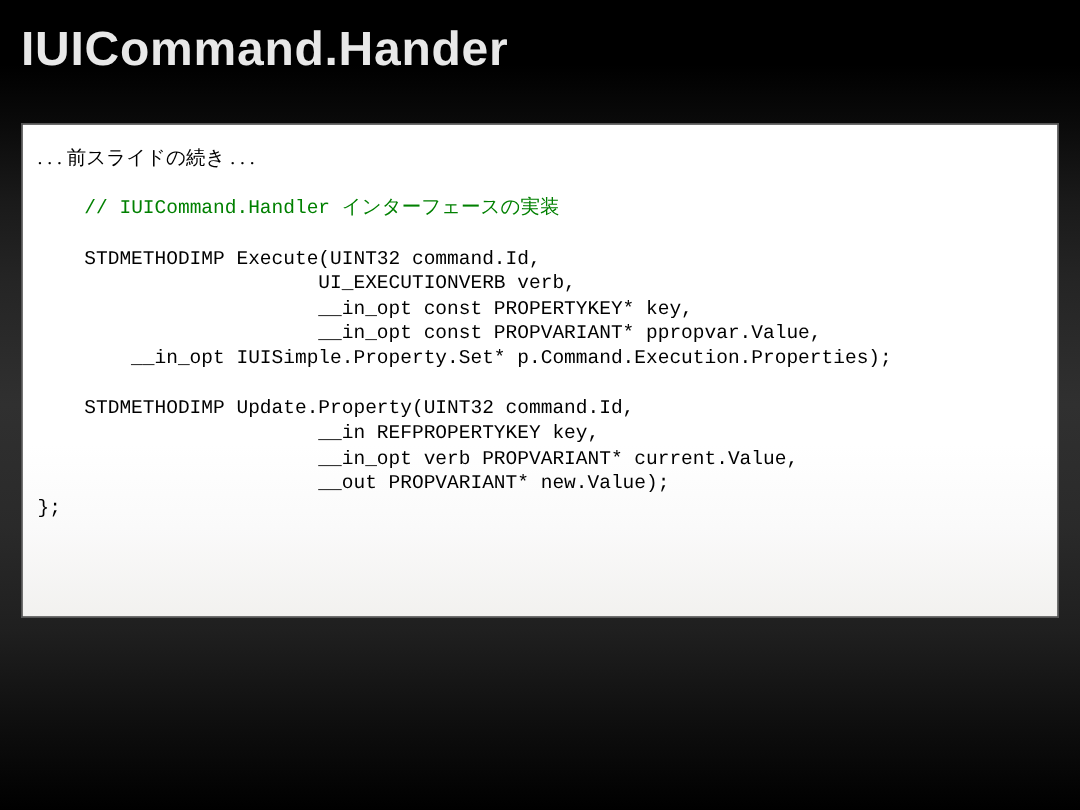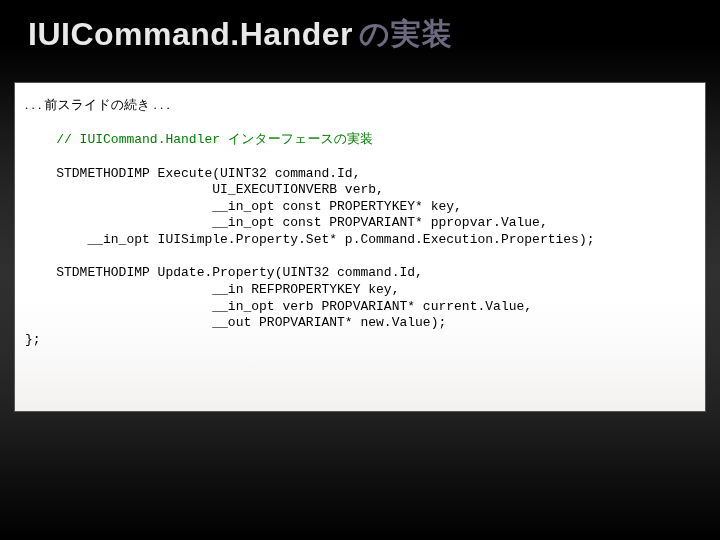--- a/index.html
+++ b/index.html
@@ -1,33 +1,32 @@
 <!DOCTYPE html>
 <html><head>
 <meta charset="utf-8">
 <style>
   html,body{margin:0;padding:0;width:720px;height:540px;overflow:hidden;font-family:"Segoe UI","Meiryo","Hiragino Kaku Gothic Pro",sans-serif;}
   .slide{width:720px;height:540px;background:linear-gradient(180deg,#000 0%,#000 8%,#0a0a0a 15%,#1a1a1a 25%,#252525 35%,#303030 50%,#2a2a2a 65%,#1f1f1f 78%,#101010 88%,#000 100%);position:relative;box-sizing:border-box;}
-  .title-row{position:absolute;top:14px;left:28px;display:flex;align-items:center;}
+  .title-row{position:absolute;top:14px;left:14px;display:flex;align-items:flex-start;}
   .title-main{font-size:32px;font-weight:700;color:#e8e8e8;letter-spacing:0.5px;}
   .title-sub{font-size:30px;font-weight:700;color:#6d6a80;margin-left:6px;letter-spacing:1px;}
   .code-panel{position:absolute;left:14px;right:14px;top:82px;height:330px;background:linear-gradient(180deg,#ffffff 0%,#ffffff 65%,#fafafa 82%,#f2f1ef 100%);border:1px solid #555;box-sizing:border-box;padding:14px 10px 14px 10px;}
   .code-panel pre{margin:0;font-family:"Courier New",Courier,monospace;font-size:13px;line-height:1.28;color:#000;white-space:pre;}
   .cont{font-family:Liberation Serif, serif;font-size:13px;}
   .cmt{color:#008000;font-family:"Courier New",monospace;font-size:13px;}
-  .cmt-jp{font-family:Liberation Sans, sans-serif;}
+  .cmt-jp{font-family:Liberation Mono, monospace;}
   .block2{margin-top:8px;}
 </style>
 </head>
 <body>
 
 <div class="slide">
   <div class="title-row">
     <span class="title-main">IUICommand.Hander</span>
-    <span class="title-sub">の実装</span>
   </div>
 
   <div class="code-panel">
 <pre><span class="cont">. . . 前スライドの続き . . .</span>
 
     <span class="cmt">// IUICommand.Handler </span><span class="cmt cmt-jp">インターフェースの実装</span>
 
 <span>    STDMETHODIMP Execute(UINT32 command.Id,
                         UI_EXECUTIONVERB verb,
                         __in_opt const PROPERTYKEY* key,

